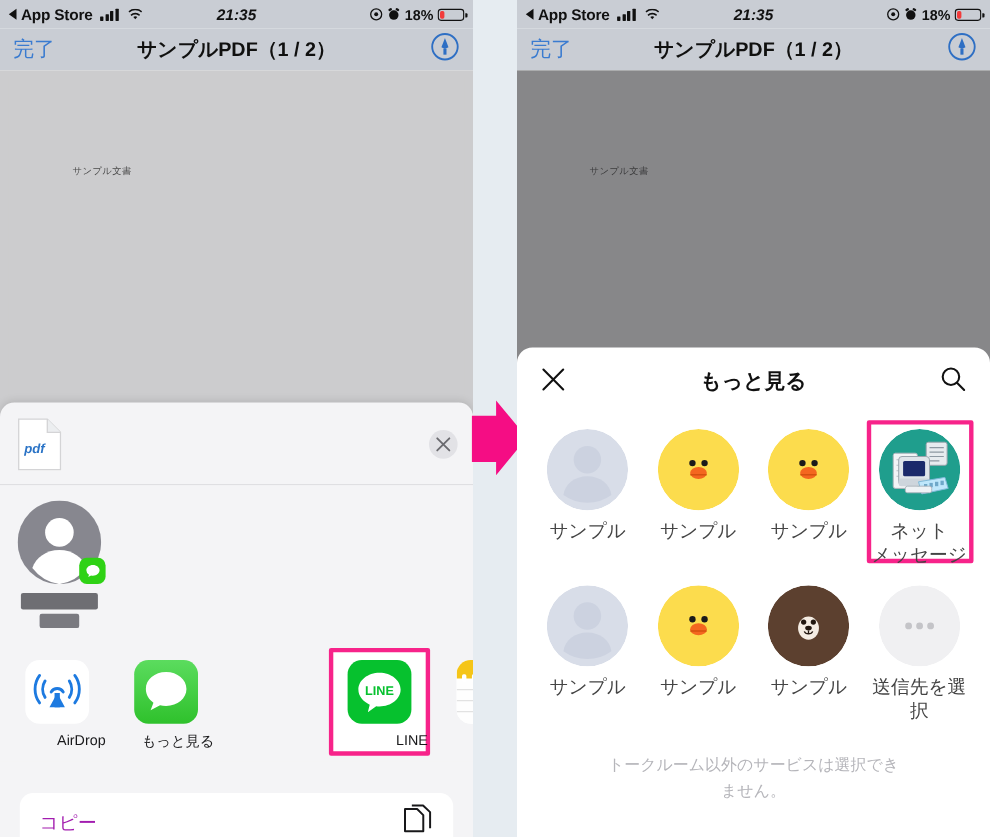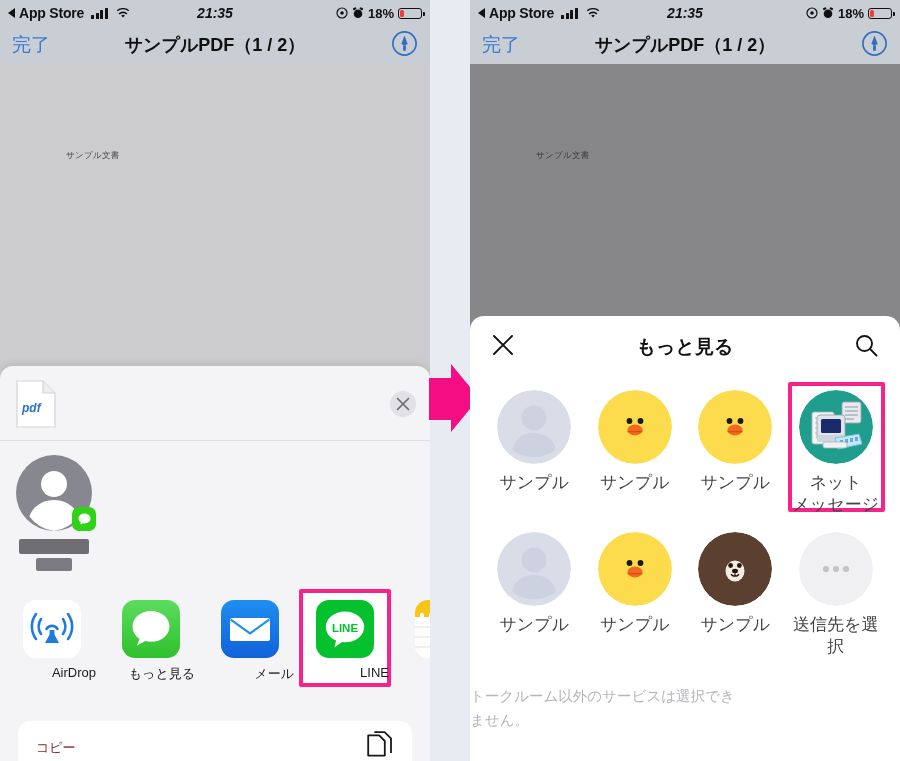--- a/index.html
+++ b/index.html
@@ -101,21 +101,21 @@
   .app-lb { font-size:13px; color:#1a1a1c; margin-top:7px; font-weight:500; }
   .app-hl {
     position:absolute; top:2px; width:92px; height:98px; border:4px solid #f7238a;
     border-radius:2px; background:#fff;
   }
 
   .copyrow {
     position:absolute; left:18px; right:18px; bottom:-14px; height:54px;
     background:#fff; border-radius:12px; display:flex; align-items:center; padding:0 18px;
   }
-  .copy-lb { font-size:13px; color:#7f1d1d; }
+  .copy-lb { font-size:17px; color:#a21caf; }
   .copy-ic { margin-left:auto; }
 
   
   .arrow { position:absolute; left:425px; top:356px; width:62px; height:96px; }
 
   
   .dim { position:absolute; inset:0; background:rgba(40,40,44,0.42); }
   .linesheet {
     position:absolute; left:0; right:0; bottom:0; top:316px;
     background:#ffffff; border-radius:14px 14px 0 0;
@@ -130,21 +130,21 @@
   .cell { width:101px; text-align:center; padding-top:8px; position:relative; }
   .av { width:74px;height:74px;border-radius:50%; margin:0 auto; position:relative; overflow:hidden; }
   .cell-lb { font-size:17px; color:#444; margin-top:8px; line-height:1.3; }
   .cell-hl {
     position:absolute; left:2px; top:0px; width:97px; height:130px;
     border:4px solid #f7238a; background:#fff; border-radius:2px;
   }
   .cell-inner { position:relative; z-index:2; }
 
   .ls-note {
-    position:absolute; left:0; right:0; bottom:28px; 
+    position:absolute; left:0; right:0; bottom:28px; text-align:center;
     font-size:14.5px; color:#b5b5ba; line-height:1.7;
   }
 </style>
 </head>
 <body>
 
 <div class="stage">
 
   <div class="gap"></div>
 
@@ -265,29 +265,20 @@
 
         <div class="app" style="left:107px">
           <div class="app-ic" style="background:linear-gradient(#5bdc5e,#2fc12c)">
             <svg width="58" height="58" viewBox="0 0 58 58">
               <path d="M29 11c10.4 0 18.5 6.9 18.5 15.4S39.4 41.8 29 41.8c-1.9 0-3.8-.2-5.5-.7l-8.6 4.5 2.6-6.8c-4.2-2.9-6.9-7.2-6.9-12.4C10.5 17.9 18.6 11 29 11z" fill="#fff"></path>
             </svg>
           </div>
           <div class="app-lb">もっと見る</div>
         </div>
 
-        <div class="app" style="left:206px">
-          <div class="app-ic" style="background:linear-gradient(#1f8ef1,#1161d8)">
-            <svg width="58" height="58" viewBox="0 0 58 58">
-              <rect x="9" y="18" width="40" height="23" rx="2.6" fill="#fff"></rect>
-              <path d="M9.8 19.6 29 33.4l19.2-13.8" fill="none" stroke="#1f8ef1" stroke-width="2.1"></path>
-            </svg>
-          </div>
-          <div class="app-lb">メール</div>
-        </div>
 
         <div class="app-hl" style="left:299px"></div>
         <div class="app" style="left:301px; z-index:3;">
           <div class="app-ic" style="background:#06c12e">
             <svg width="58" height="58" viewBox="0 0 58 58">
               <path d="M29 11.5c10.6 0 19.2 6.9 19.2 15.4 0 8.5-8.6 15.4-19.2 15.4-1 0-2-.1-3-.2l-7.6 5.3 1.7-6.8c-6.2-2.7-10.3-7.8-10.3-13.7 0-8.5 8.6-15.4 19.2-15.4z" fill="#fff"></path>
               <text x="29" y="31.5" text-anchor="middle" font-family="Liberation Sans, sans-serif" font-size="11.5" font-weight="bold" fill="#06c12e">LINE</text>
             </svg>
           </div>
           <div class="app-lb">LINE</div>

